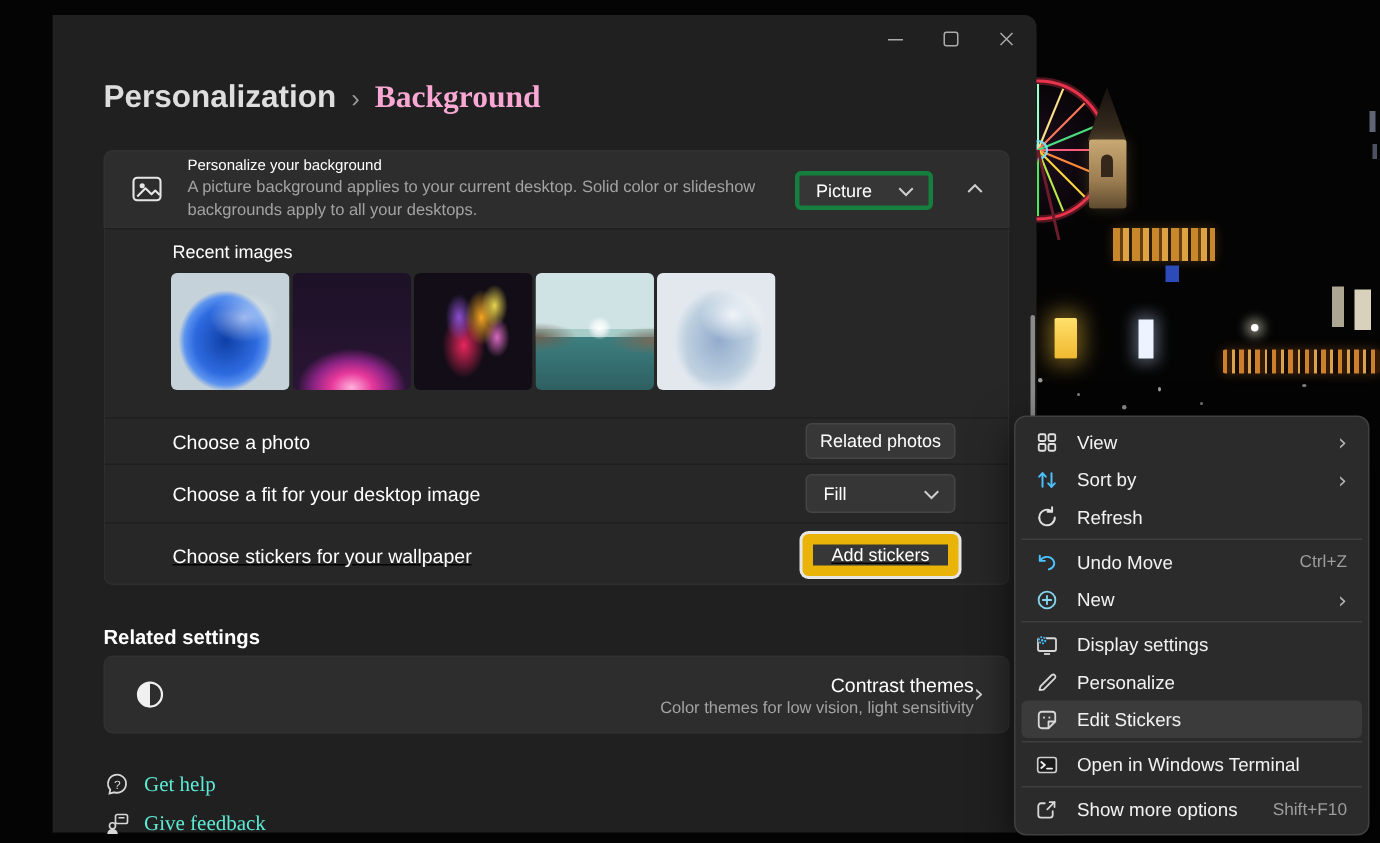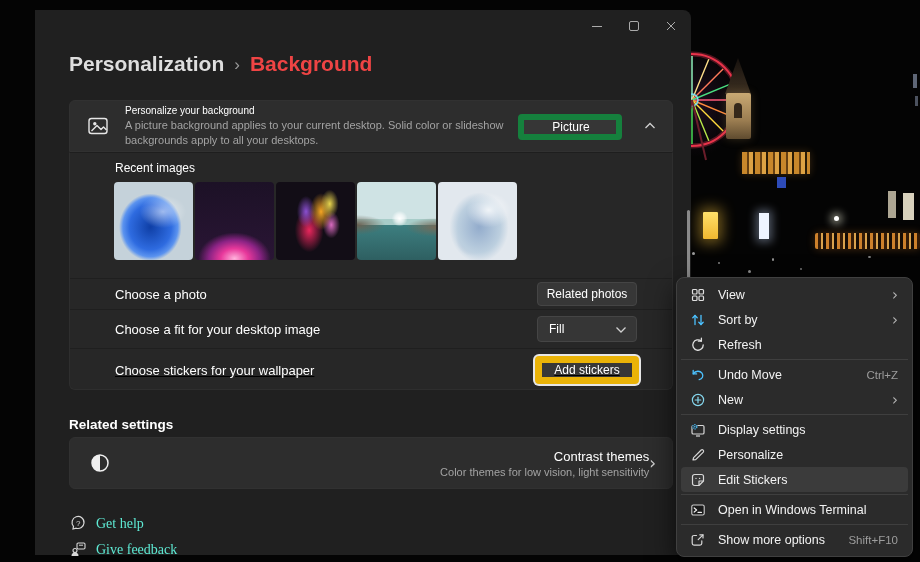--- a/index.html
+++ b/index.html
@@ -42,32 +42,32 @@
 
   
   .window { position:absolute; left:0; top:10px; width:656px; height:545px; background:#202020;
     border-top-right-radius:8px; z-index:2;margin-left:35px; }
   .win-controls { position:absolute; top:5px; right:2px; display:flex; }
   .win-btn { width:37px; height:22px; display:flex; align-items:center; justify-content:center; }
   .breadcrumb { position:absolute; left:34px; top:42px; font-size:21px; font-weight:600;
     display:flex; align-items:center; gap:10px; }
   .bc-root { color:#dedede; }
   .bc-sep { color:#9a9a9a; font-size:17px; font-weight:400; padding-top:2px; }
-  .bc-current { color:#ef4444; }
+  .bc-current { color:#f9a8d4;font-family:Liberation Serif, serif; }
 
   .card { position:absolute; left:34px; width:604px; background:#2d2d2d;
     border:1px solid #313131; }
   .card-top { top:90px; height:52px; border-radius:6px 6px 0 0; display:flex; align-items:center; }
   .card-icon { width:24px; margin-left:17px; display:flex; }
   .card-text { margin-left:14px; width:380px; }
   .card-title { font-size:10px; color:#fff; }
   .card-desc { font-size:11px; color:#a3a3a3; line-height:1.3; margin-top:2px; }
-  .dropdown { position:absolute; right:50px; top:13px; width:104px; height:26px; background:#363636;
-    border:6px solid #15803d; border-radius:4px; display:flex; align-items:center;
-    padding:0 9px 0 11px;flex-direction:column; }
+  .dropdown { position:absolute; right:50px; top:13px; width:92px; height:26px; background:#363636;
+    border:3px solid #15803d; border-radius:4px; display:flex; align-items:center;
+    padding:0 9px 0 11px; }
   .dropdown .dd-label { font-size:12px; color:#fff; flex:1; }
   .collapse-chevron { position:absolute; right:16px; top:20px; }
 
   .panel { position:absolute; left:34px; top:142px; width:604px; height:238px; background:#272727;
     border:1px solid #2e2e2e; border-top:1px solid #1e1e1e; border-radius:0 0 6px 6px; }
   .recent-label { position:absolute; left:45px; top:8px; font-size:12px; color:#fff; }
   .thumbs { position:absolute; left:44px; top:29px; display:flex; gap:2px; }
   .thumb { width:79px; height:78px; border-radius:4px; overflow:hidden; }
   .thumb-1 { background:
      radial-gradient(42% 30% at 62% 38%, rgba(255,255,255,.55), transparent 70%),

